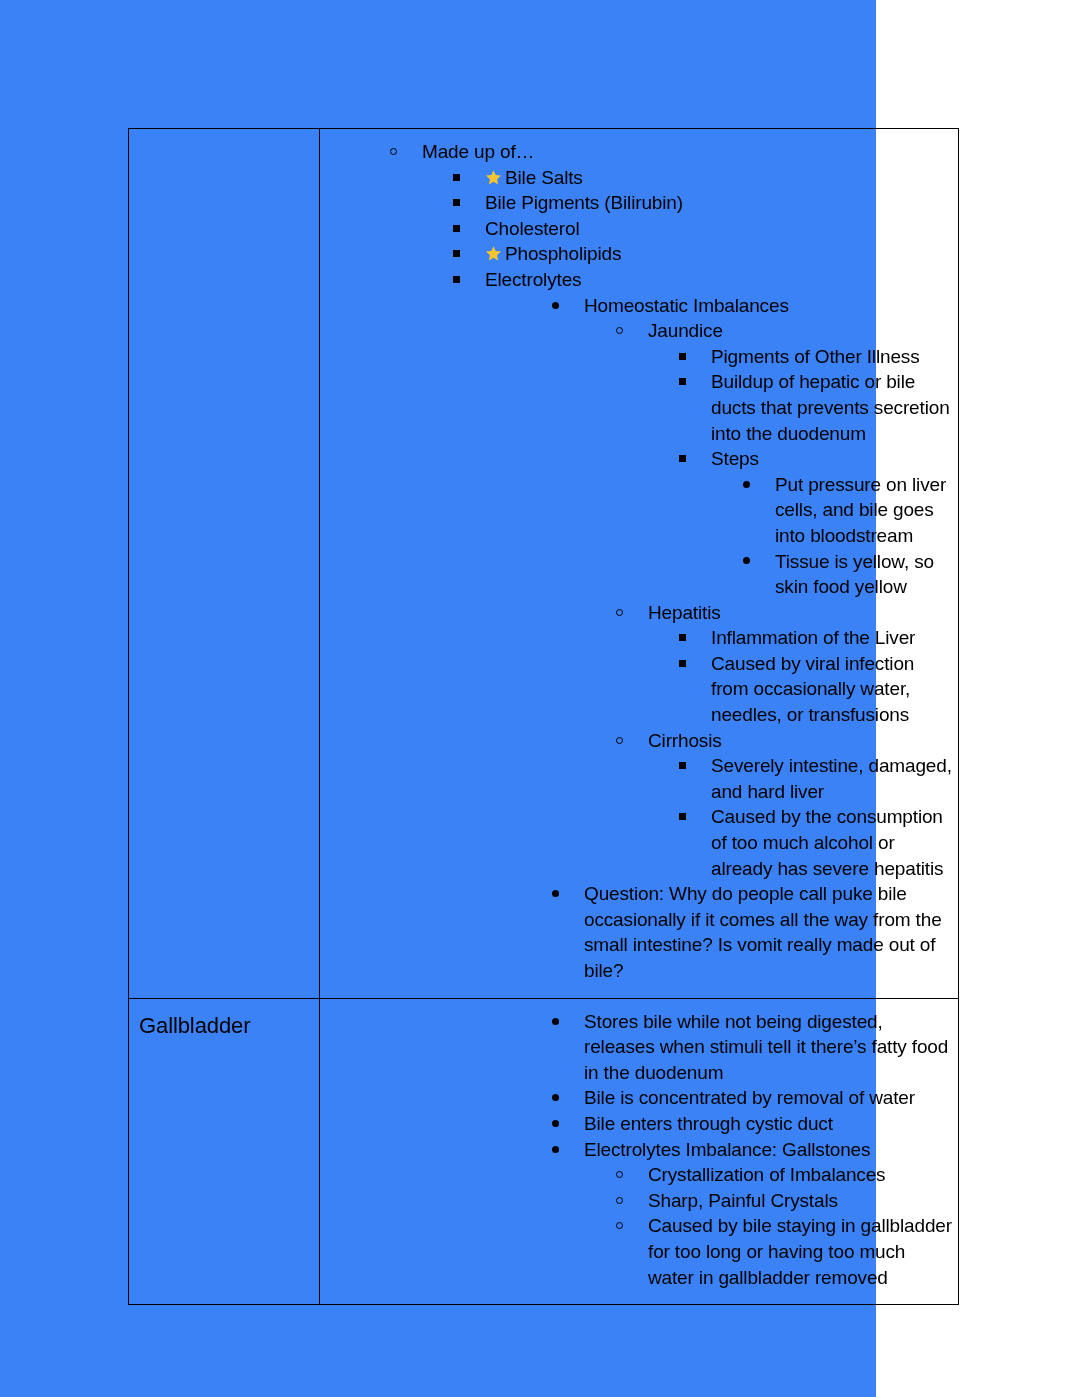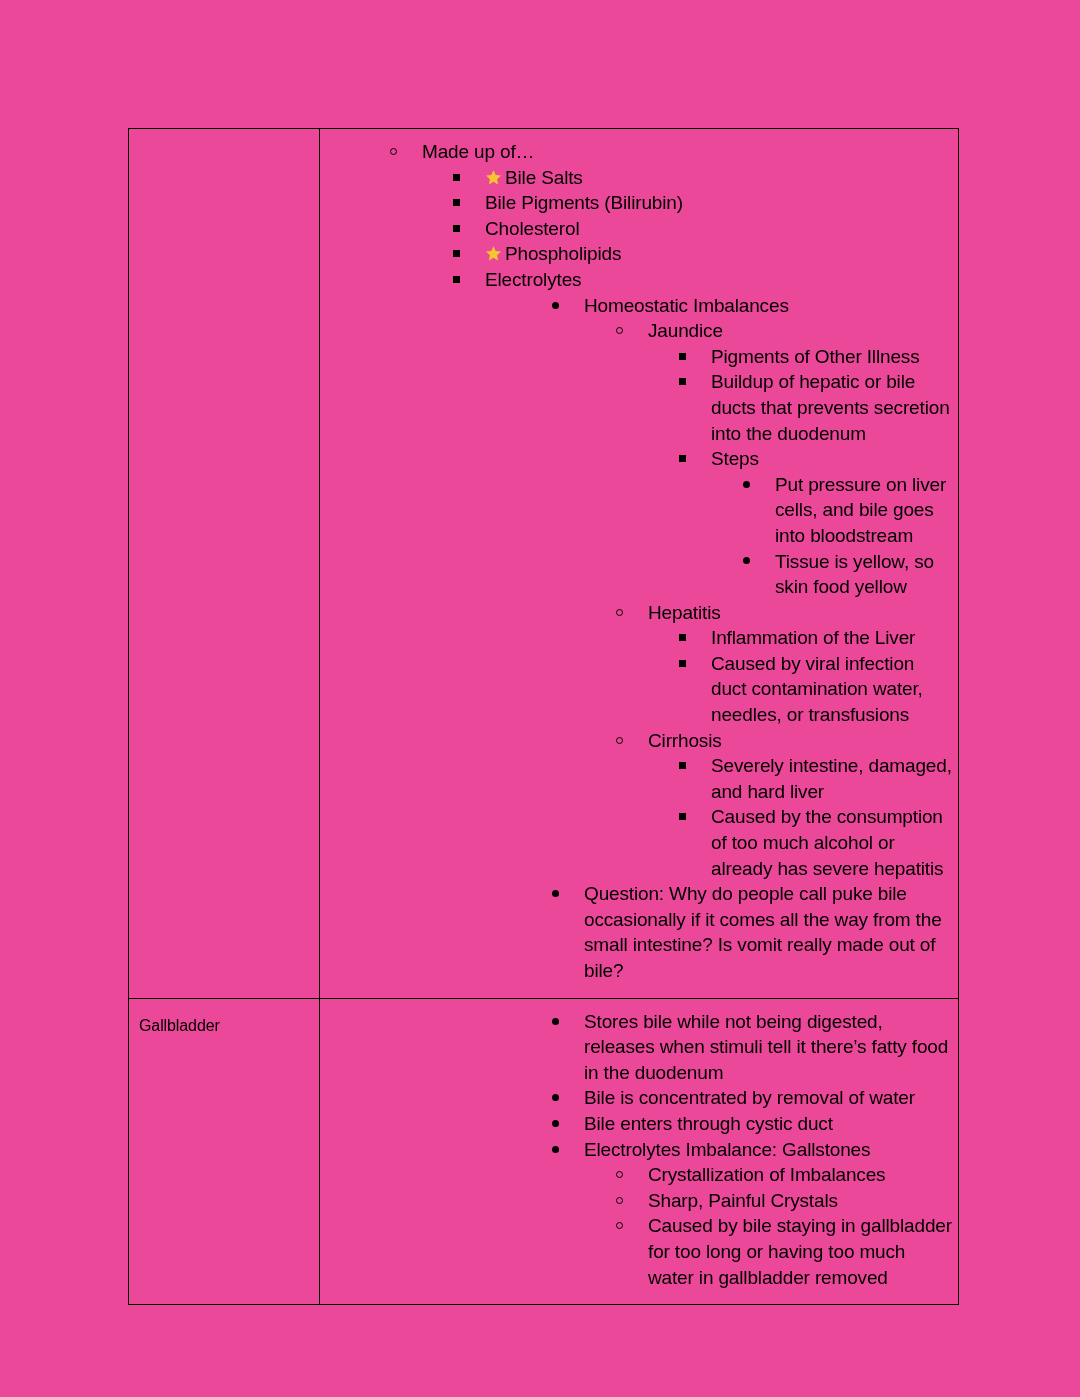--- a/index.html
+++ b/index.html
@@ -12,23 +12,23 @@
     height: 1397px;
     font-family: "Liberation Sans", sans-serif;
     color: #000000;
     position: relative;
     overflow: hidden;
   }
 
   .page {
     position: absolute;
     left: 0; top: 0;
-    width: 1080px;
+    width: 876px;
     height: 1397px;
-    background: #ec4899;
+    background: #3b82f6;
   }
 
   
   .notes-table {
     position: absolute;
     left: 128px;
     top: 128px;
     width: 828px;
     border-collapse: collapse;
     table-layout: fixed;
@@ -36,21 +36,21 @@
   .notes-table td {
     border: 1.6px solid #000000;
     vertical-align: top;
     padding: 0;
   }
   .col-topic { width: 190px; }
   .col-body  { width: 638px; }
 
   .topic-cell {
     padding: 14px 8px 10px 10px;
-    font-size: 16px;
+    font-size: 22px;
     line-height: 26px;
     letter-spacing: -0.1px;
   }
   .body-cell {
     padding: 10px 6px 14px 6px;
   }
 
   
   ul.outline {
     list-style: none;
@@ -241,21 +241,21 @@
                       <ul class="outline">
                         <li class="node lvl3">
                           <div class="row">
                             <span class="marker"><span class="sq"></span></span>
                             <span class="txt"><span>Inflammation of the Liver</span></span>
                           </div>
                         </li>
                         <li class="node lvl3">
                           <div class="row">
                             <span class="marker"><span class="sq"></span></span>
-                            <span class="txt"><span>Caused by viral infection duct contamination water, needles, or transfusions</span></span>
+                            <span class="txt"><span>Caused by viral infection from occasionally water, needles, or transfusions</span></span>
                           </div>
                         </li>
                       </ul>
                     </li>
                     <li class="node lvl2">
                       <div class="row">
                         <span class="marker"><span class="ring"></span></span>
                         <span class="txt"><span>Cirrhosis</span></span>
                       </div>
                       <ul class="outline">

